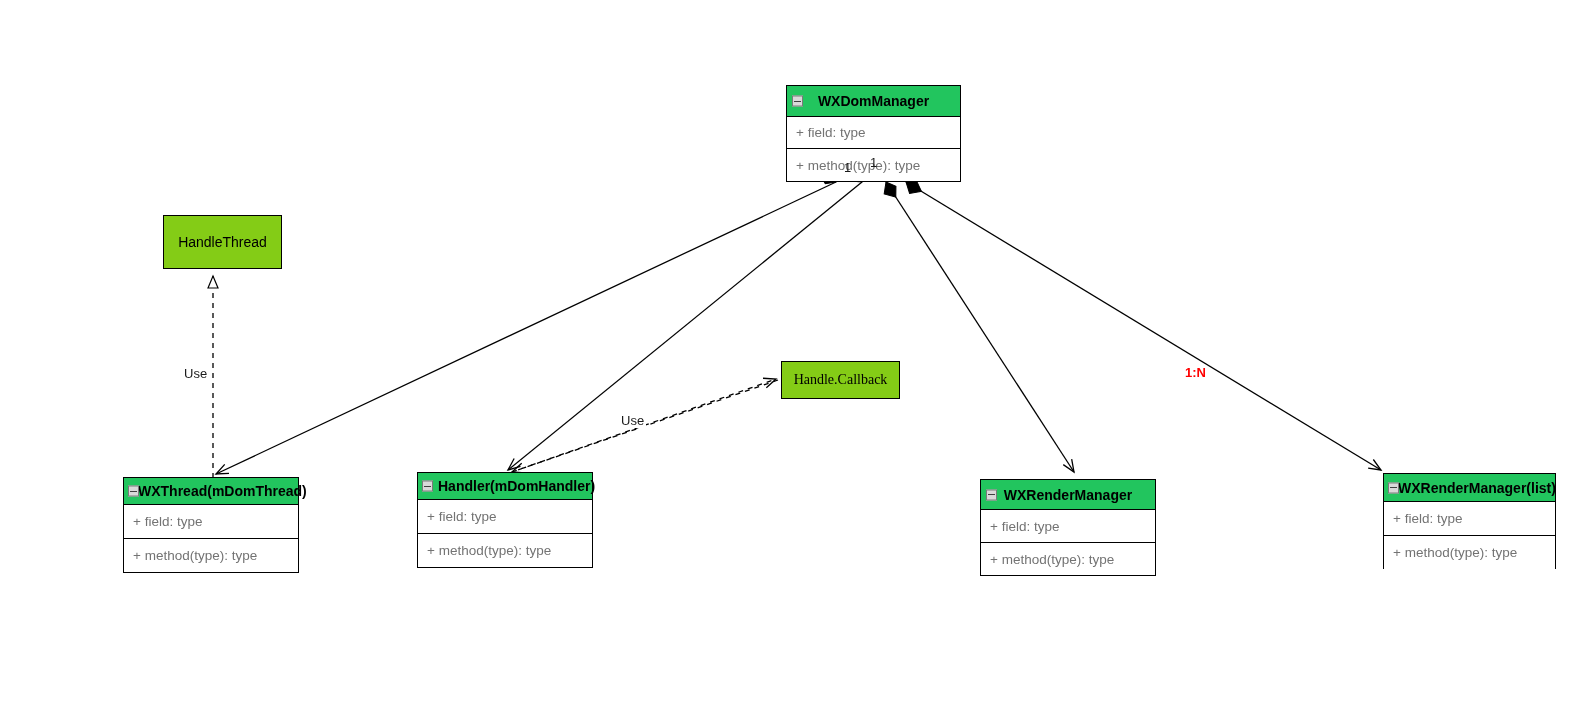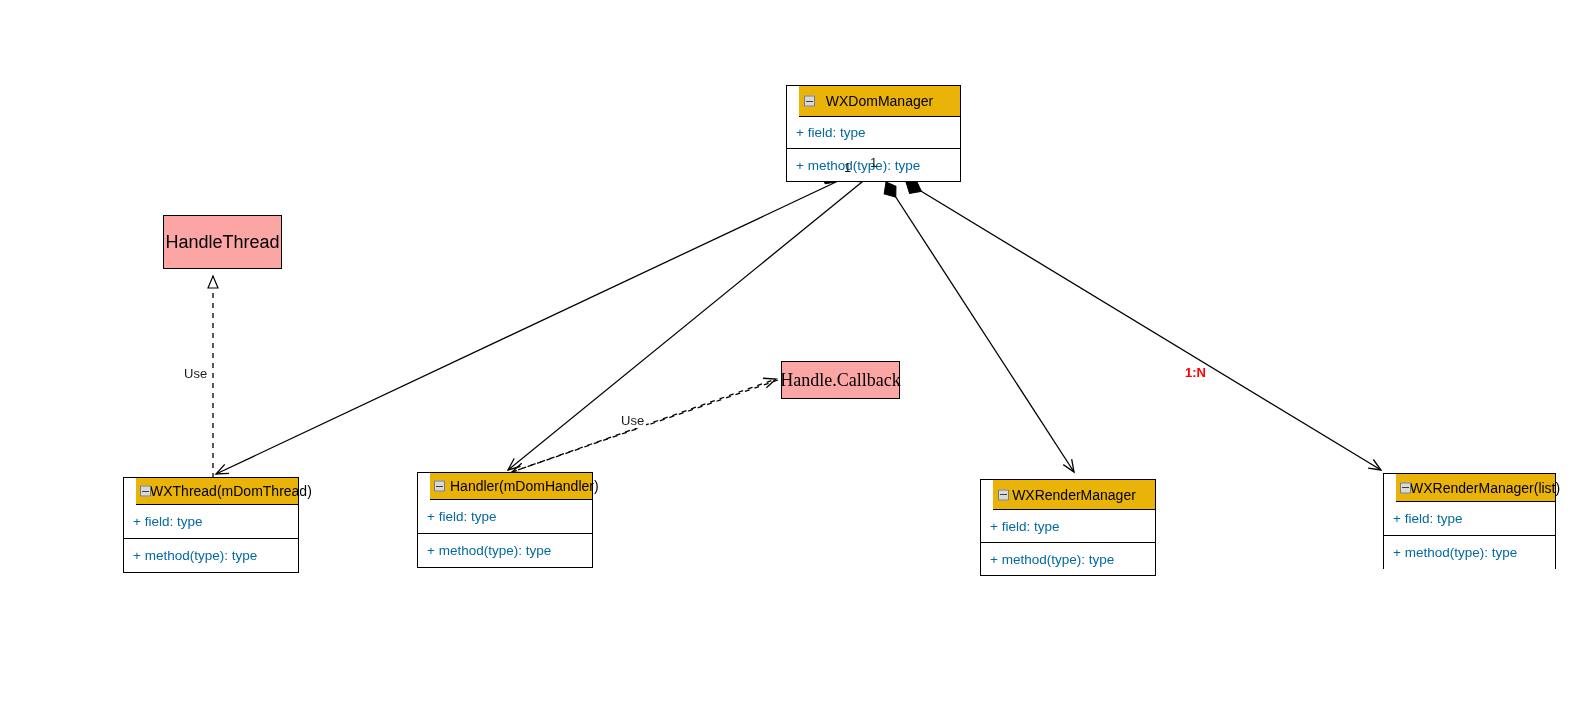--- a/index.html
+++ b/index.html
@@ -31,31 +31,30 @@
   .uml-class {
     position: absolute;
     box-sizing: border-box;
     border: 1px solid #000000;
     background: #ffffff;
     z-index: 5;
   }
   .uml-header {
     position: relative;
     box-sizing: border-box;
-    background: #eab308;
+    background: #22c55e;
     border-bottom: 1px solid #000000;
-    font-weight: normal;
+    font-weight: bold;
     font-size: 14px;
     color: #000000;
     text-align: center;
     line-height: 1;
     display: flex;
     align-items: center;
     justify-content: center;
-    margin-left: 12px;
   }
   .uml-header.tight {
     justify-content: flex-start;
     padding-left: 20px;
   }
   .collapse-icon {
     position: absolute;
     left: 5px;
     top: 50%;
     transform: translateY(-50%);
@@ -71,37 +70,37 @@
     left: 1px;
     right: 1px;
     top: 50%;
     height: 1px;
     background: #404040;
     transform: translateY(-50%);
   }
   .uml-compartment {
     box-sizing: border-box;
     font-size: 13.5px;
-    color: #0369a1;
+    color: #737373;
     padding-left: 9px;
     display: flex;
     align-items: center;
     background: #ffffff;
   }
   .uml-compartment.sep {
     border-top: 1px solid #000000;
   }
 
   
   .note-box {
     position: absolute;
     box-sizing: border-box;
-    background: #fca5a5;
+    background: #84cc16;
     border: 1px solid #000000;
-    font-size: 18px;
+    font-size: 14px;
     color: #000000;
     display: flex;
     align-items: center;
     justify-content: center;
     z-index: 6;
   }
 
   
   .edge-label {
     position: absolute;

